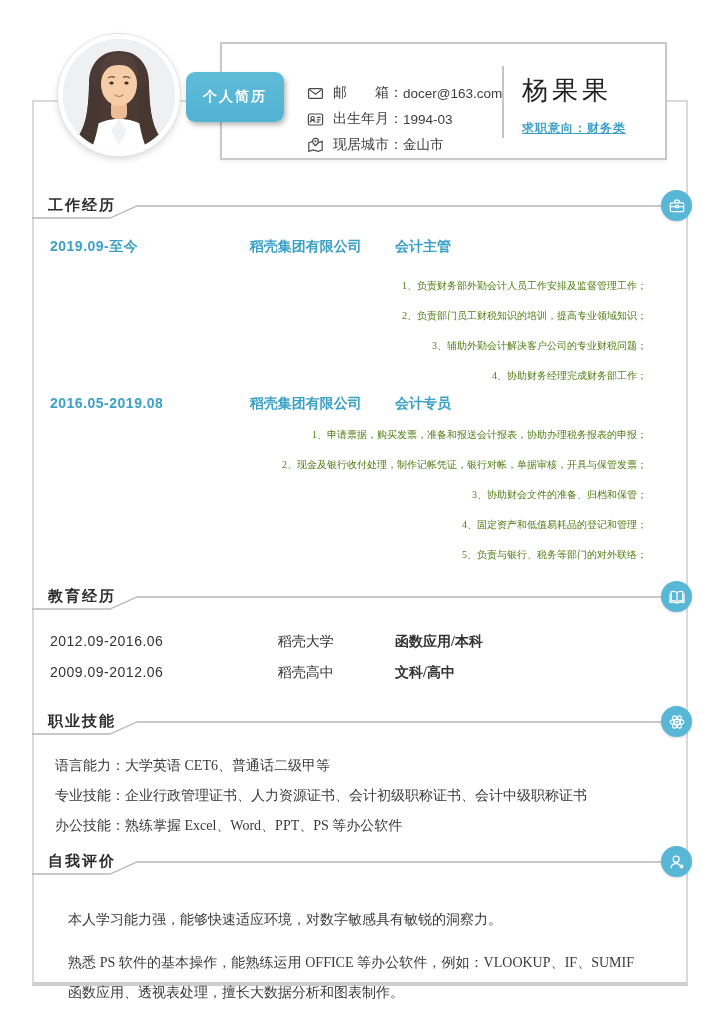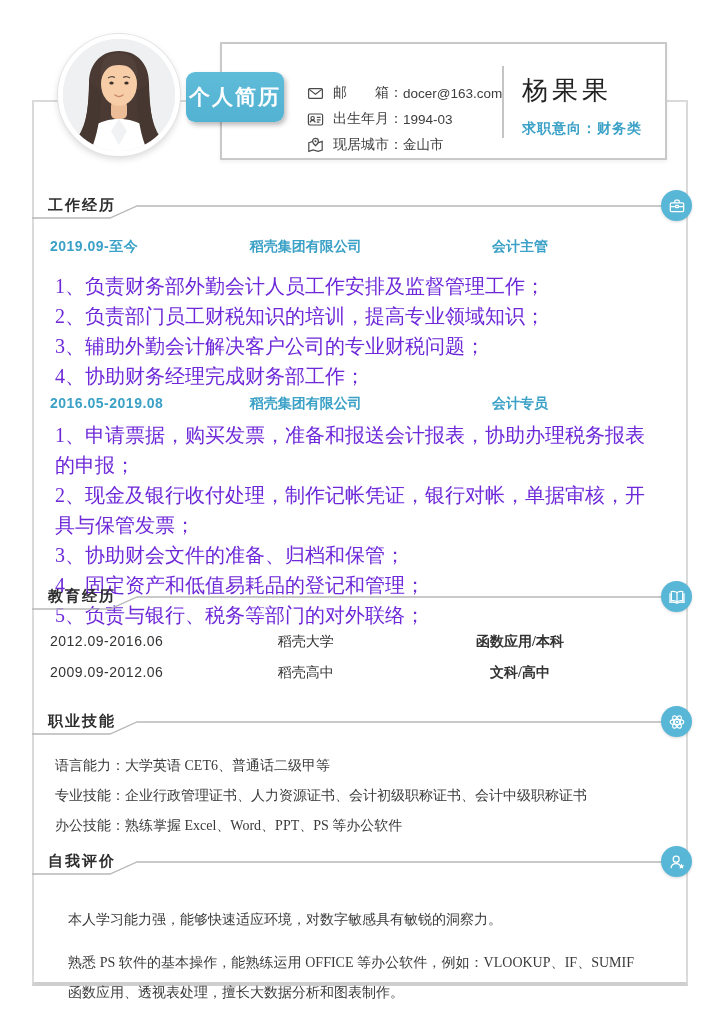--- a/index.html
+++ b/index.html
@@ -21,21 +21,21 @@
   .avatar {
     position:absolute; left:58px; top:34px; width:122px; height:122px;
     border:5px solid #fff; border-radius:50%;
     box-shadow:0 0 0 1px #e2e2e2, 0 3px 7px rgba(0,0,0,.16);
     background:#eef0f1; overflow:hidden; z-index:5;
   }
   .avatar svg { display:block; width:112px; height:112px; }
   .badge {
     position:absolute; left:186px; top:72px; width:98px; height:50px;
     background:linear-gradient(180deg,#5fbcd9,#52b2d2);
-    border-radius:9px; color:#fff; font-size:21px; font-weight:bold;
+    border-radius:9px; color:#fff; font-size:14px; font-weight:bold;
     letter-spacing:2px; text-align:center; line-height:50px;
     box-shadow:2px 3px 5px rgba(0,0,0,.28); z-index:4;
   }
   .contact-card {
     position:absolute; left:220px; top:42px; width:447px; height:118px;
     background:#fff; border:2px solid #c9c9c9;
     box-shadow:0 2px 4px rgba(0,0,0,.06); z-index:3;
   }
   .contact-row {
     position:absolute; left:85px; height:18px;
@@ -45,22 +45,22 @@
   .contact-row .ic svg { display:block; }
   .contact-row .val { font-size:13.5px; color:#3d3d3d; }
   .v-divider {
     position:absolute; left:280px; top:22px; width:2px; height:72px; background:#c4c4c4;
   }
   .cand-name {
     position:absolute; left:300px; top:30px; font-size:26px; color:#222;
     letter-spacing:4px; line-height:34px;
   }
   .intention {
-    position:absolute; left:300px; top:76px; font-size:14px; font-weight:bold;
-    color:#3ba1c6; letter-spacing:1px;
+    position:absolute; left:300px; top:76px; font-size:12px; font-weight:bold;
+    color:#3ba1c6; letter-spacing:1px;text-decoration:underline;
   }
 
   
   .sec { position:absolute; left:32px; width:656px; height:34px;padding-left:43px; }
   .sec .t {
     position:absolute; left:16px; top:4px; font-size:15px; font-weight:bold;
     color:#2e2e2e; letter-spacing:2px;
   }
   .sec svg.tab { position:absolute; left:0; top:0; }
   .sec .bubble {
@@ -69,30 +69,30 @@
     align-items:center; justify-content:center; z-index:6;
     box-shadow:0 1px 3px rgba(0,0,0,.15);
   }
 
   
   .row3 {
     position:absolute; left:50px; width:595px; display:flex; align-items:baseline;
   }
   .row3 .c1 { width:28%; text-align:left; }
   .row3 .c2 { width:30%; text-align:center; }
-  .row3 .c3 { width:42%; text-align:center; }
+  .row3 .c3 { width:42%; text-align:left; }
   .job-row { font-size:14px; font-weight:bold; color:#3ba1c6; }
   .job-row .c1 { letter-spacing:.5px; }
   .edu-row { font-size:14px; color:#333; }
   .edu-row .c1 { letter-spacing:.5px; }
   .edu-row .c3 { font-weight:bold; }
 
   ul.items {
     position:absolute; left:55px; width:592px; margin:0; padding:0;
-    list-style:none; font-size:20px; line-height:30px; color:#6d28d9;
+    list-style:none; font-size:10px; line-height:30px; color:#4d7c0f;text-align:right;
   }
   .skill-line {
     position:absolute; left:55px; width:592px; font-size:14px; color:#3a3a3a;
   }
   .eval-block {
     position:absolute; left:55px; top:892px; width:592px; font-size:14px;
     line-height:30px; color:#3a3a3a; text-align:justify;
   }
   .eval-block p { margin:13px; }
 </style>

